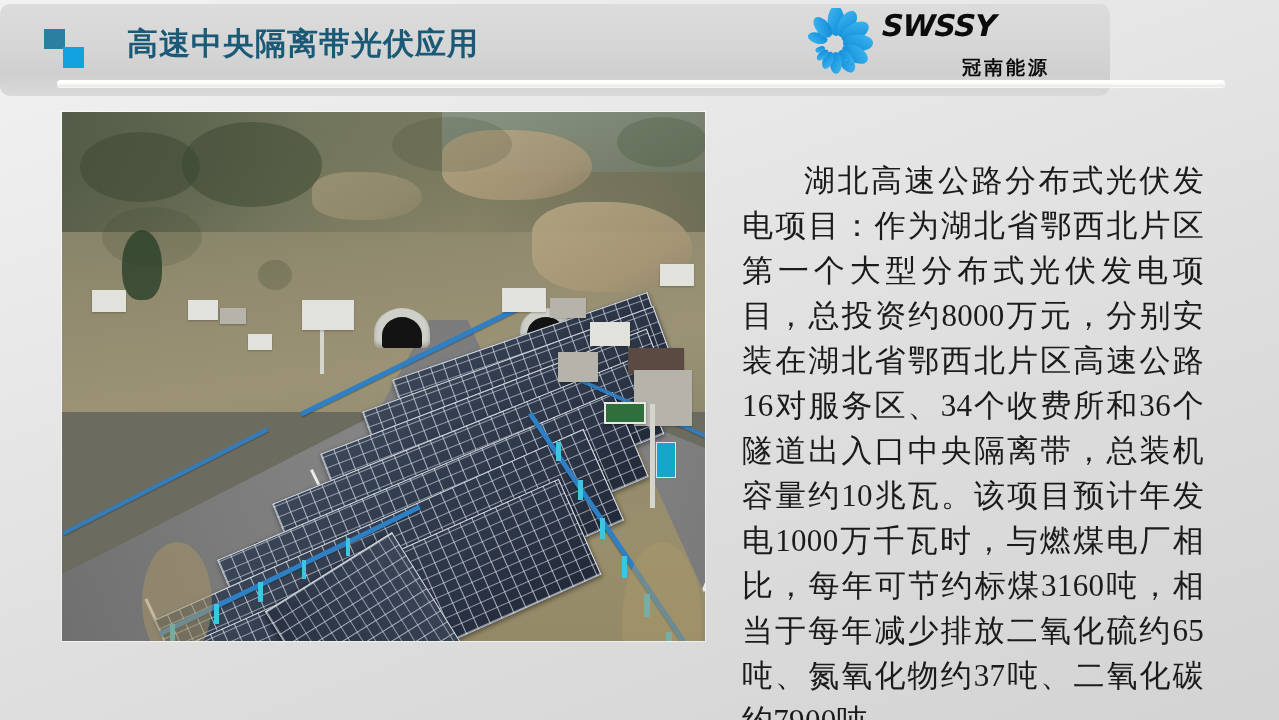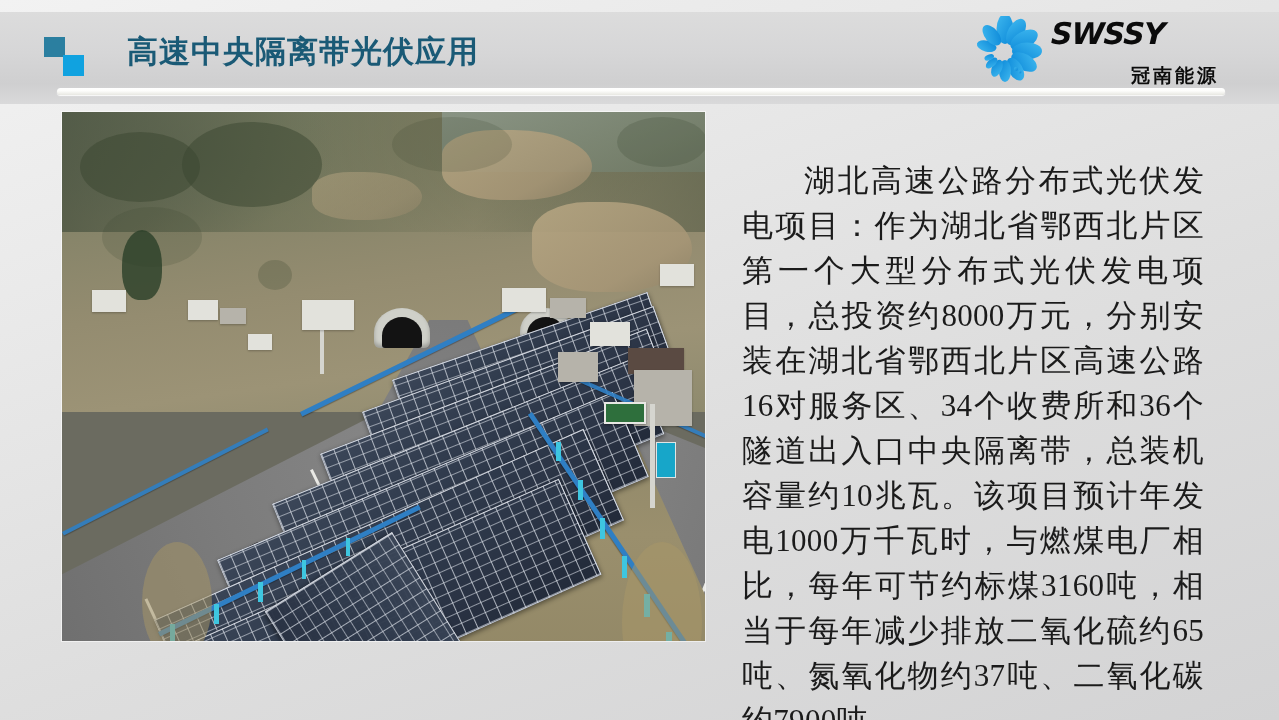--- a/index.html
+++ b/index.html
@@ -20,24 +20,25 @@
   .slide {
     position: absolute;
     inset: 0;
     width: 1279px;
     height: 720px;
   }
 
   
   .header {
     position: absolute;
-    left: 0; top: 12px;
-    width: 1279px;
+    left: 0; top: 4px;
+    width: 1110px;
     height: 92px;
     background: linear-gradient(180deg, #dcdcdc 0%, #d6d6d7 45%, #cfcfd0 78%, #d9d9da 100%);
+    border-radius: 10px;
   }
 
   .header-bullets {
     position: absolute;
     left: 44px;
     top: 25px;
     width: 48px;
     height: 40px;
   }
   .sq {

